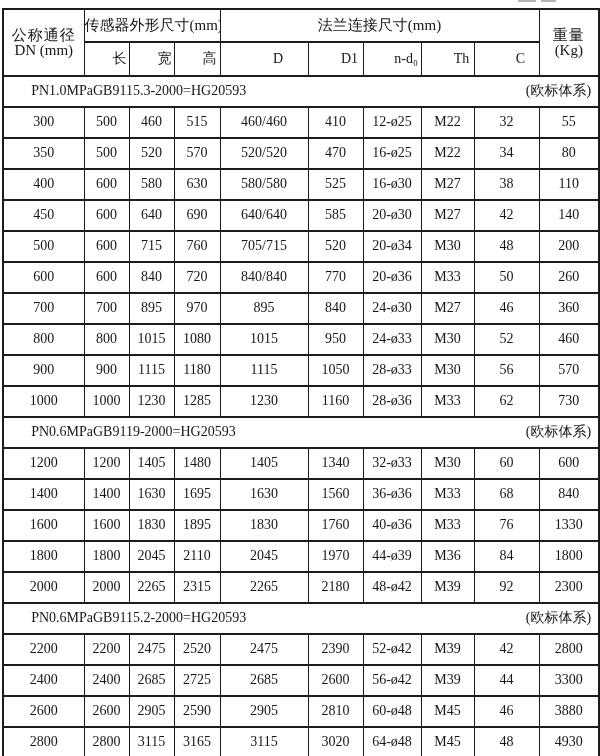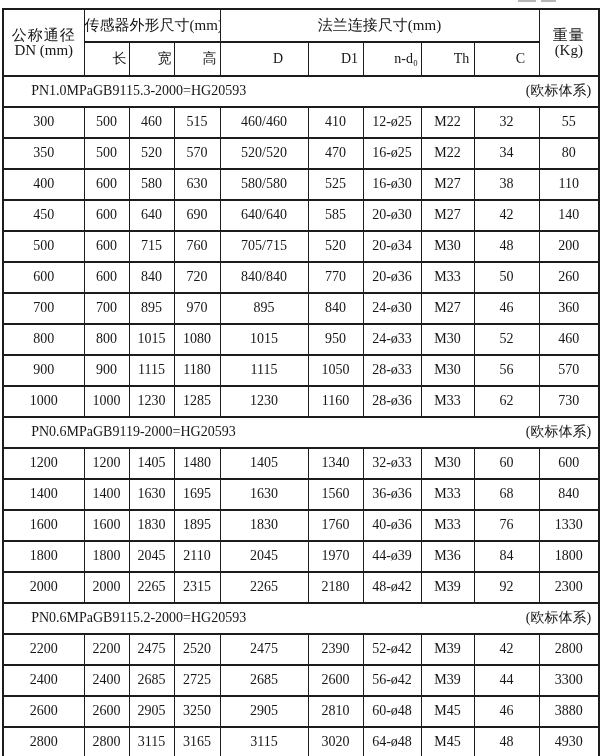--- a/index.html
+++ b/index.html
@@ -317,21 +317,21 @@
           <td>2600</td>
           <td>56-ø42</td>
           <td>M39</td>
           <td class="gsep">44</td>
           <td>3300</td>
         </tr>
         <tr class="data-row">
           <td class="gsep">2600</td>
           <td>2600</td>
           <td>2905</td>
-          <td class="gsep">3250</td>
+          <td class="gsep">2590</td>
           <td>2905</td>
           <td>2810</td>
           <td>60-ø48</td>
           <td>M45</td>
           <td class="gsep">46</td>
           <td>3880</td>
         </tr>
         <tr class="data-row">
           <td class="gsep">2800</td>
           <td>2800</td>

